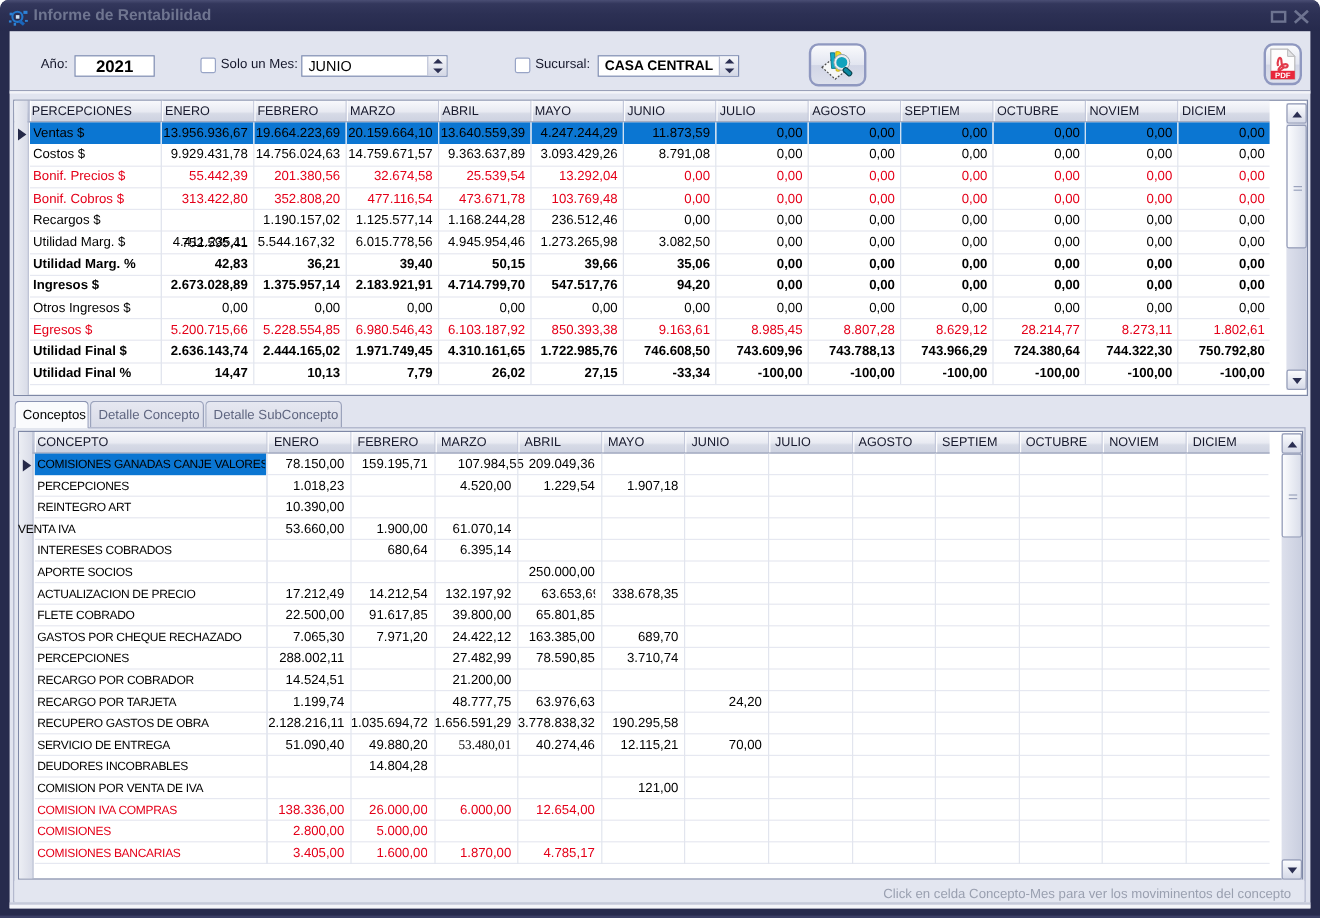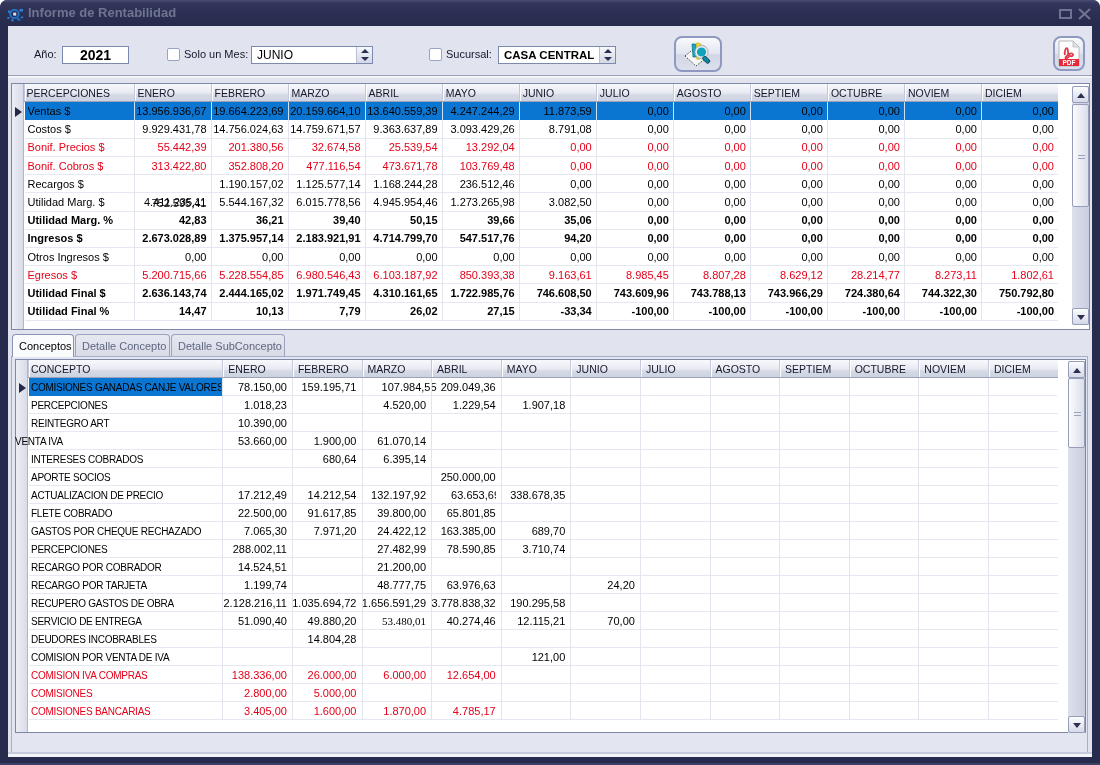--- a/index.html
+++ b/index.html
@@ -205,21 +205,21 @@
 <div class="cell num" style="left:518.7px;top:177.8px;width:73px;">0,00</div>
 <div class="cell num" style="left:595.8px;top:177.8px;width:73px;">0,00</div>
 <div class="cell num" style="left:672.8px;top:177.8px;width:73px;">0,00</div>
 <div class="cell num" style="left:749.8px;top:177.8px;width:73px;">0,00</div>
 <div class="cell num" style="left:826.9px;top:177.8px;width:73px;">0,00</div>
 <div class="cell num" style="left:903.9px;top:177.8px;width:73px;">0,00</div>
 <div class="cell num" style="left:981px;top:177.8px;width:73px;">0,00</div>
 <div class="rline" style="left:24.5px;top:192.3px;width:1033.5px;"></div>
 <div class="cell" style="left:27.5px;top:196px;width:102px;">Utilidad Marg. $</div>
 <div class="cell num" style="left:133.5px;top:196px;width:73px;">4.411.235,11</div>
-<div class="cell num" style="left:210.5px;top:196px;width:73px;">5.544.167,32</div>
+<div class="cell num" style="left:210.5px;top:196px;width:73px;text-align:center;">5.544.167,32</div>
 <div class="cell num" style="left:287.6px;top:196px;width:73px;">6.015.778,56</div>
 <div class="cell num" style="left:364.6px;top:196px;width:73px;">4.945.954,46</div>
 <div class="cell num" style="left:441.7px;top:196px;width:73px;">1.273.265,98</div>
 <div class="cell num" style="left:518.7px;top:196px;width:73px;">3.082,50</div>
 <div class="cell num" style="left:595.8px;top:196px;width:73px;">0,00</div>
 <div class="cell num" style="left:672.8px;top:196px;width:73px;">0,00</div>
 <div class="cell num" style="left:749.8px;top:196px;width:73px;">0,00</div>
 <div class="cell num" style="left:826.9px;top:196px;width:73px;">0,00</div>
 <div class="cell num" style="left:903.9px;top:196px;width:73px;">0,00</div>
 <div class="cell num" style="left:981px;top:196px;width:73px;">0,00</div>
@@ -519,15 +519,16 @@
       <div class="tri" style="left:4px;top:6px;border-left:4px solid transparent;border-right:4px solid transparent;border-bottom:5px solid #2b2f52;"></div>
     </div>
 <div class="sbbtn" style="left:1068px;top:716px;">
       <div class="tri" style="left:4px;top:6px;border-left:4px solid transparent;border-right:4px solid transparent;border-top:5px solid #2b2f52;"></div>
     </div>
 <div class="sbthumb" style="left:1068px;top:378px;height:70px;">
       <div style="position:absolute;left:5px;top:33px;width:7px;height:1px;background:#9aa2bc;"></div>
       <div style="position:absolute;left:5px;top:36px;width:7px;height:1px;background:#9aa2bc;"></div>
     </div>
 <div class="abs" style="left:12px;top:734px;width:1075px;height:18px;background:#e3e6f0;"></div>
+<div class="abs" style="left:12px;top:739px;width:1064px;text-align:right;font-size:11px;color:#9aa0b0;">Click en celda Concepto-Mes para ver los moviminentos del concepto</div>
 <div class="abs" style="left:8px;top:752px;width:1084px;height:2px;background:#c6cada;"></div>
 <div class="abs" style="left:8px;top:754px;width:1084px;height:3px;background:#f4f5f9;"></div>
 <div class="abs" style="left:0;top:763px;width:1100px;height:2px;background:#3c4066;"></div>
 </div>
 </body></html>

